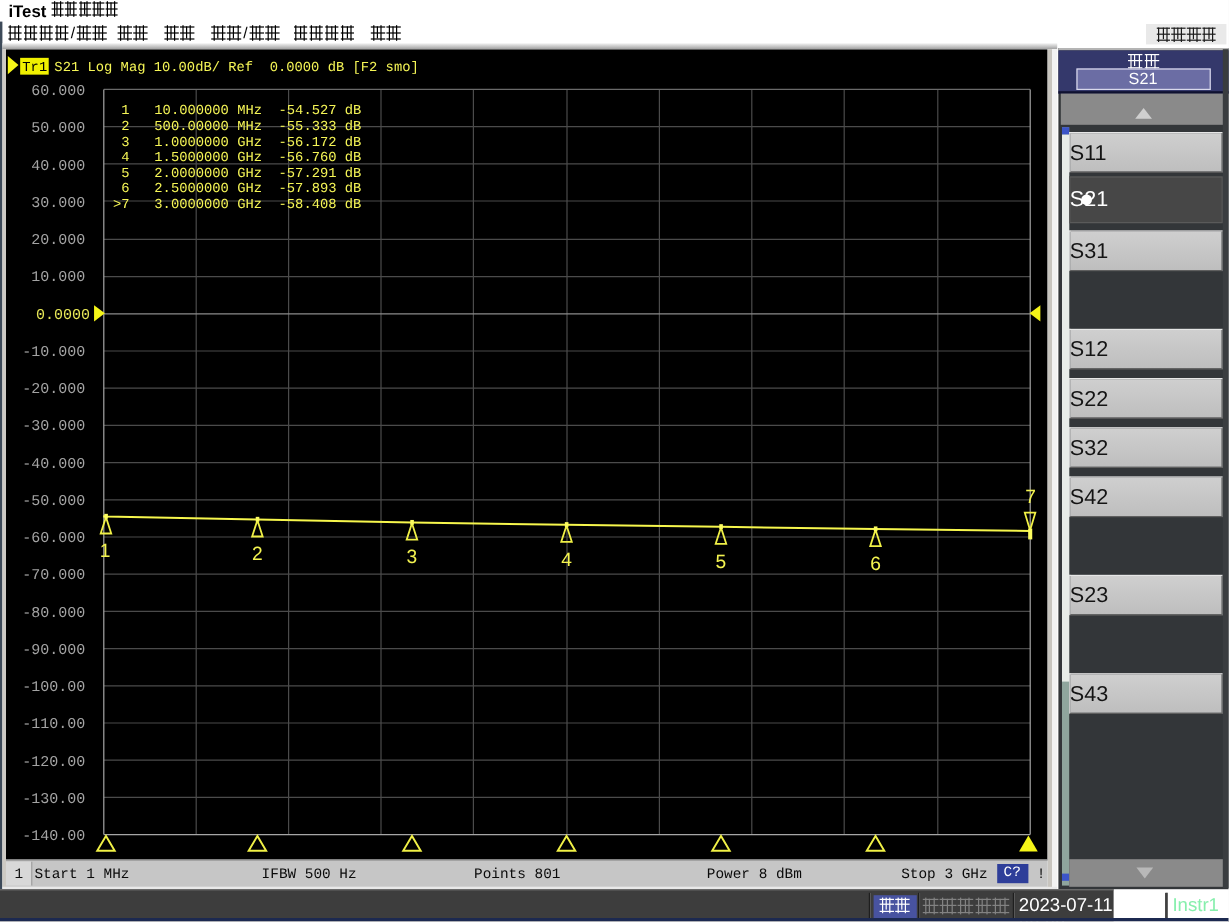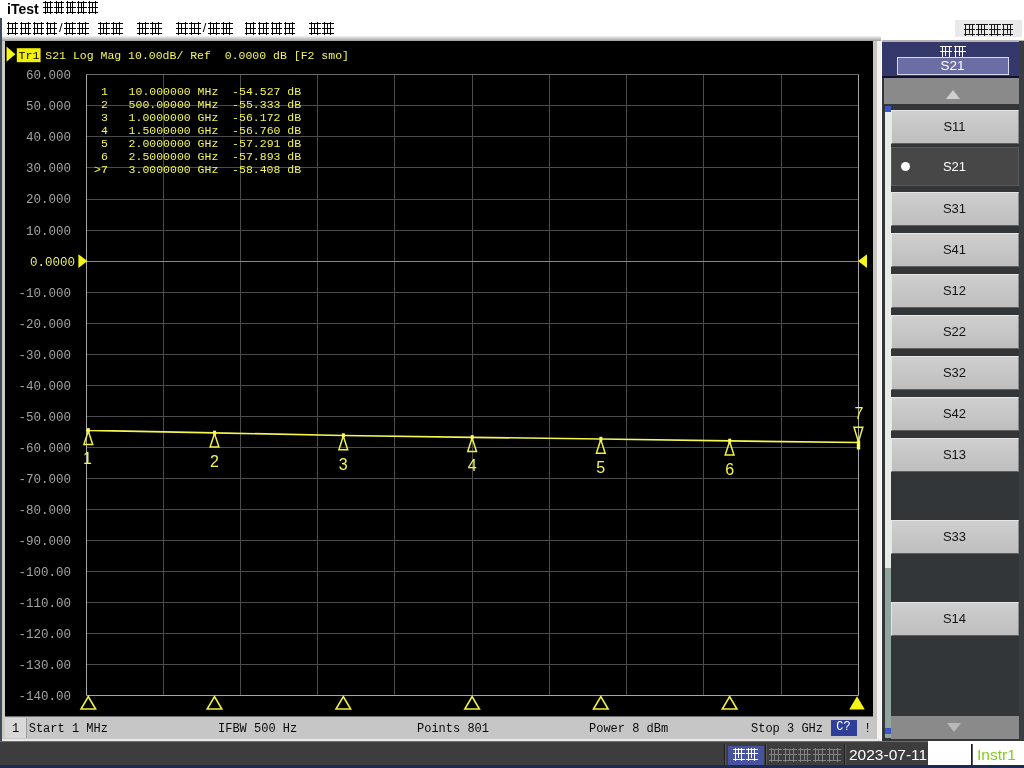--- a/index.html
+++ b/index.html
@@ -54,35 +54,35 @@
 #dnzone .tri{position:absolute;left:56px;top:7px;width:0;height:0;
   border-left:7px solid transparent;border-right:7px solid transparent;
   border-top:9.5px solid #b8b8b8;}
 #scrl{position:absolute;left:2.5px;top:66px;width:6px;height:632px;background:#8fa59d;}
 #scrlthumb{position:absolute;left:0;top:6px;width:6px;height:456px;background:#e8ece8;}
 #scrl .b1{position:absolute;left:0;top:0;width:6px;height:6px;background:#3c55c8;}
 #scrl .b2{position:absolute;left:0;bottom:4px;width:6px;height:6px;background:#3c55c8;}
 .sbtn{position:absolute;left:8.5px;width:128px;height:34px;box-sizing:border-box;
   background:linear-gradient(#cfcfcf,#bebebe);border:1px solid #e6e6e6;
   border-bottom-color:#5f5f5f;border-right-color:#8a8a8a;
-  color:#141414;font-size:13px;text-align:center;line-height:32px;}
+  color:#141414;font-size:18px;line-height:32px;}
 .sbtn{top:0;} 
 .sel{background:#474747 !important;border-color:#5a5a5a !important;color:#fff !important;
   line-height:37px !important;}
 .dot{position:absolute;left:9.5px;top:50%;margin-top:-4.5px;width:9px;height:9px;
   border-radius:50%;background:#fff;}
 #sbedge{position:absolute;left:1018.5px;top:41px;width:5.5px;height:699px;background:#3a3d40;}
 
 #osbar{position:absolute;left:0;top:741px;width:928px;height:27px;background:#3d3d3d;
   border-top:1px solid #6e6e6e;box-sizing:border-box;padding-left:28px;}
 #osbar .nb{position:absolute;left:727.5px;top:3.5px;width:36px;height:21px;background:#4853a0;
   color:#fff;text-align:center;padding-top:2.5px;box-sizing:border-box;font-size:13.5px;}
 #osbar .ext{position:absolute;left:768px;top:6px;color:#828282;}
 #osbar .dt{position:absolute;left:849px;top:4px;color:#fff;font-size:15.5px;}
-#osbar .in{position:absolute;left:977px;top:4px;color:#84cc16;font-size:15.5px;}
+#osbar .in{position:absolute;left:977px;top:4px;color:#86efac;font-size:15.5px;}
 #osbar .sep{position:absolute;top:2px;width:1px;height:23px;background:#1e1e1e;
   border-right:1px solid #585858;}
 #osbot{position:absolute;left:0;top:765px;width:1024px;height:3px;background:#1c2950;}
 </style></head>
 <body>
 <div id="screen">
   <div id="title">iTest <i class="z" style="width:10px;height:13px"></i><i class="z" style="width:10px;height:13px"></i><i class="z" style="width:10px;height:13px"></i><i class="z" style="width:10px;height:13px"></i><i class="z" style="width:10px;height:13px"></i></div>
   <span class="mi" style="left:6px"><i class="z" style="width:11.8px;height:13px"></i><i class="z" style="width:11.8px;height:13px"></i><i class="z" style="width:11.8px;height:13px"></i><i class="z" style="width:11.8px;height:13px"></i><b class="sl">/</b><i class="z" style="width:11.8px;height:13px"></i><i class="z" style="width:11.8px;height:13px"></i></span>
 <span class="mi" style="left:97.7px"><i class="z" style="width:11.8px;height:13px"></i><i class="z" style="width:11.8px;height:13px"></i></span>
 <span class="mi" style="left:136.7px"><i class="z" style="width:11.8px;height:13px"></i><i class="z" style="width:11.8px;height:13px"></i></span>
@@ -163,21 +163,21 @@
 <polygon points="467.1,655.6 459.8,668.0 474.4,668.0" fill="none" stroke="#f0f046" stroke-width="1.6"></polygon>
 <polygon points="595.8,655.6 588.5,668.0 603.1,668.0" fill="none" stroke="#f0f046" stroke-width="1.6"></polygon>
 <polygon points="724.6,655.6 717.3,668.0 731.9,668.0" fill="none" stroke="#f0f046" stroke-width="1.6"></polygon>
 <polygon points="852,655.3 844.2,668.6 859.8,668.6" fill="#f5f518"></polygon>
 </svg>
   <div id="pstat">
     <div id="seg1"></div>
     <span style="left:7px">1</span>
     <span style="left:23.7px">Start 1 MHz</span>
     <span style="left:213px">IFBW 500 Hz</span>
-    <span style="left:412px">Points 801</span>
+    <span style="left:390px">Points 801</span>
     <span style="left:584px">Power 8 dBm</span>
     <span style="left:746px">Stop 3 GHz</span>
     <div id="cbox">C?</div>
     <span style="left:859px">!</span>
   </div>
   <div id="sidebar">
     <div id="sbtopline"></div>
     <div id="sbhead">
       <div class="t"><i class="z" style="width:12.5px;height:13px"></i><i class="z" style="width:12.5px;height:13px"></i></div>
       <div id="s21box">S21</div>
@@ -186,28 +186,26 @@
         <div class="tri"></div>
       </div>
     <div id="scrl">
         <div id="scrlthumb"></div>
         <div class="b1"></div>
         <div class="b2"></div>
       </div>
     <div class="sbtn" style="top:69.6px">S11</div>
 <div class="sbtn sel" style="top:107.3px;height:38.4px"><span class="dot"></span>S21</div>
 <div class="sbtn" style="top:151.6px">S31</div>
-<div class="sbtn" style="top:192.6px">S41</div>
 <div class="sbtn" style="top:233.6px">S12</div>
 <div class="sbtn" style="top:274.6px">S22</div>
 <div class="sbtn" style="top:315.6px">S32</div>
 <div class="sbtn" style="top:356.6px">S42</div>
-<div class="sbtn" style="top:397.6px">S13</div>
-<div class="sbtn" style="top:479.6px">S33</div>
-<div class="sbtn" style="top:561.6px">S14</div>
+<div class="sbtn" style="top:438.6px">S23</div>
+<div class="sbtn" style="top:520.6px">S43</div>
     <div id="dnzone">
         <div class="tri"></div>
       </div>
   </div>
   <div id="sbedge"></div>
   <div id="osbar">
     <div class="nb"><i class="z" style="width:12px;height:12.5px"></i><i class="z" style="width:12px;height:12.5px"></i></div>
     <div class="ext"><i class="z" style="width:13.5px;height:14px"></i><i class="z" style="width:13.5px;height:14px"></i><i class="z" style="width:13.5px;height:14px"></i><i class="z" style="width:13.5px;height:14px"></i><i class="z" style="width:13.5px;height:14px"></i></div>
     <div class="dt">2023-07-11 02:02</div>
     <div class="in">Instr1</div>

